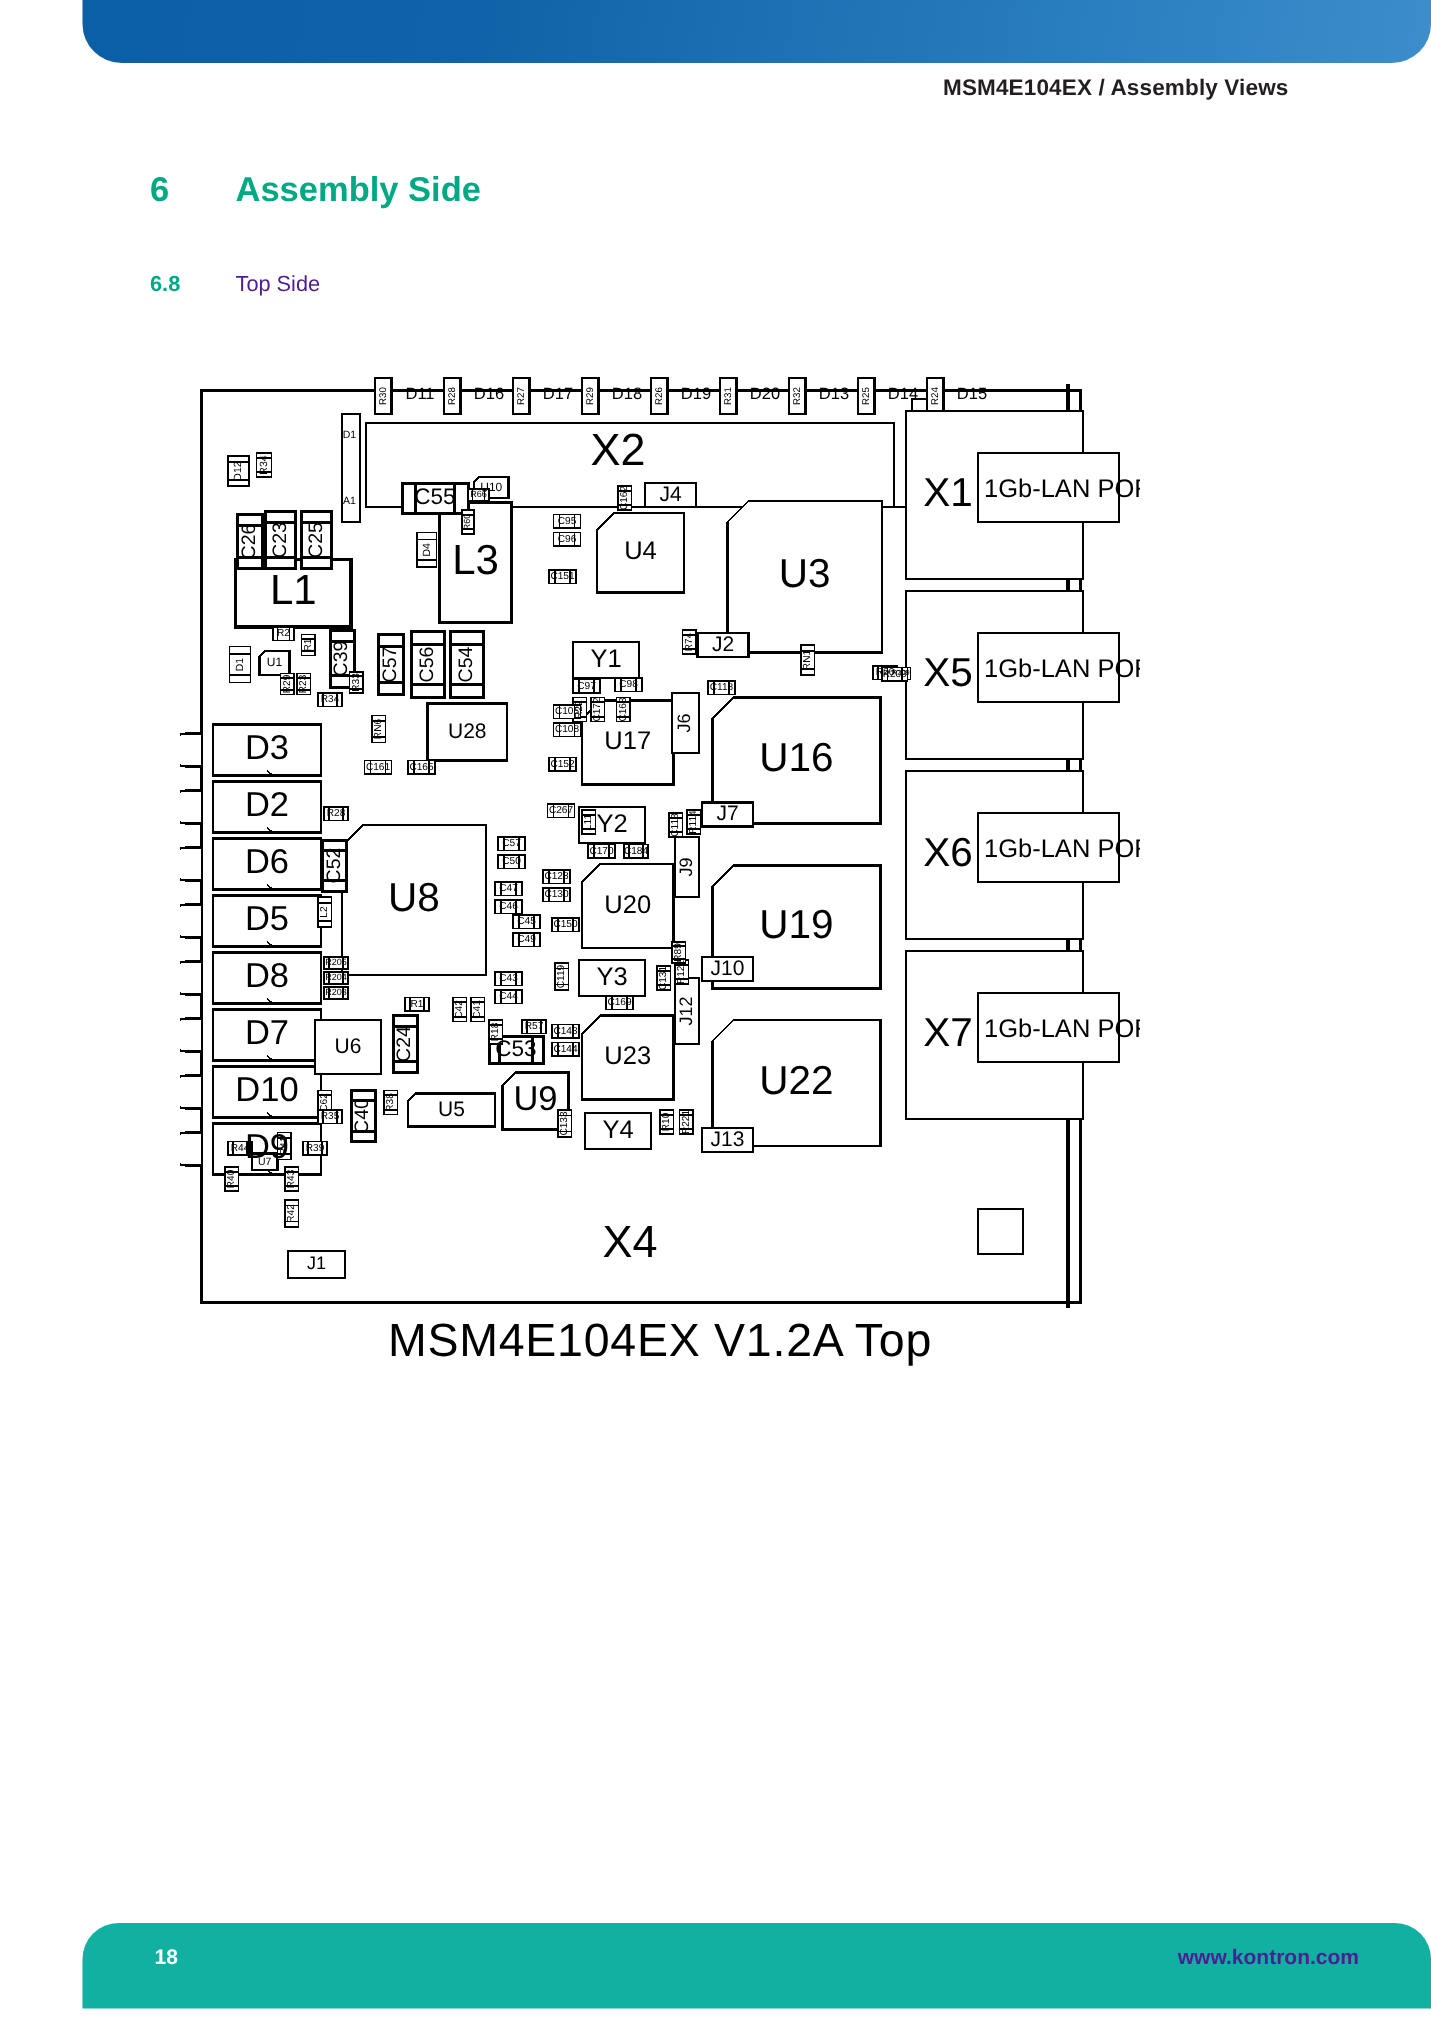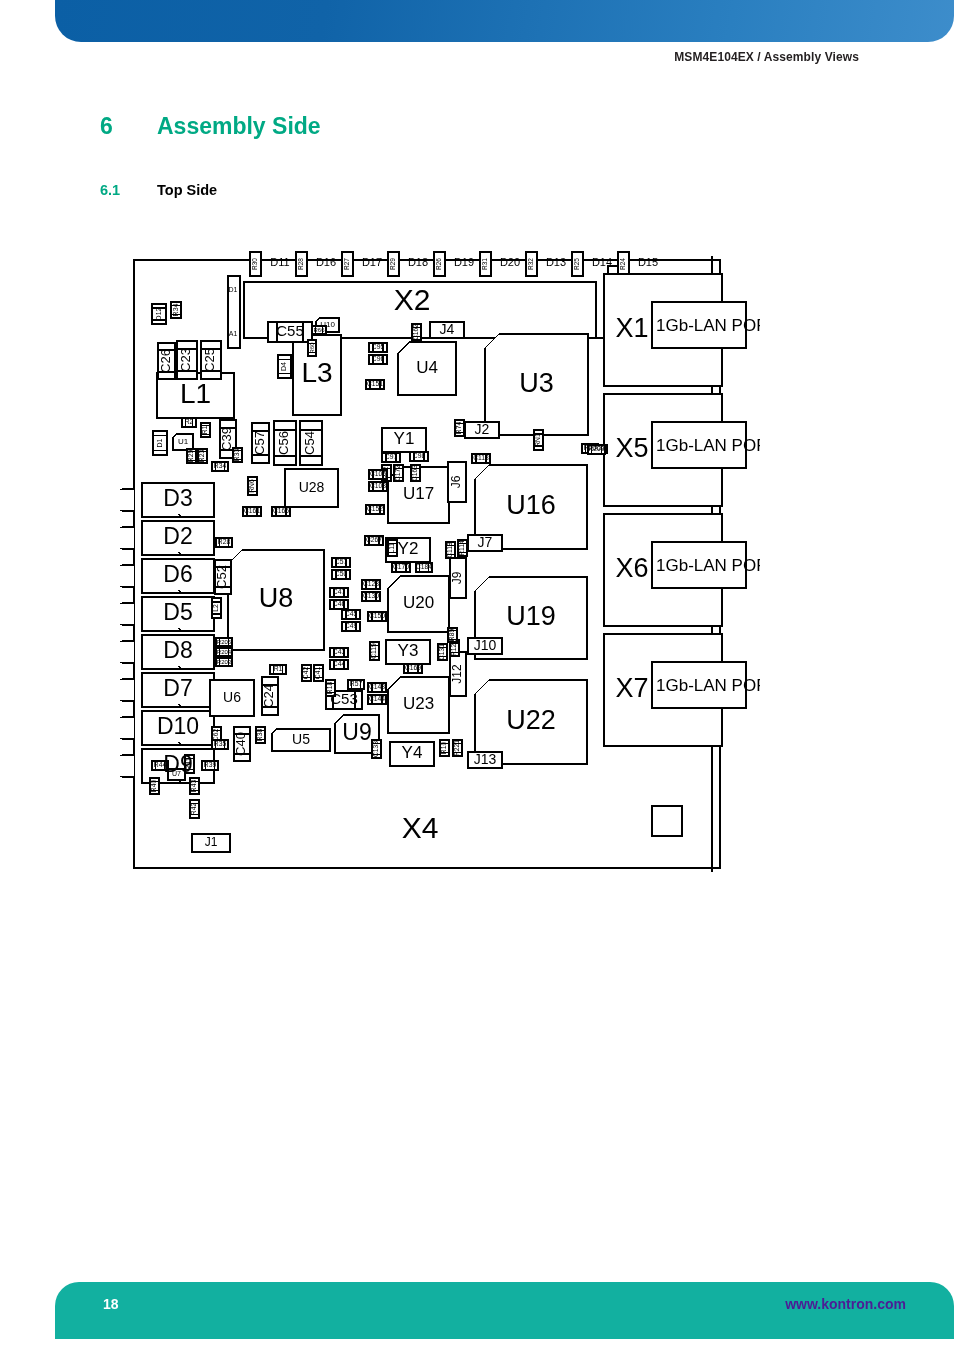--- a/index.html
+++ b/index.html
@@ -24,21 +24,21 @@
     width: 899px;
     height: 42px;
     background: linear-gradient(100deg, #0b5fa5 0%, #1063a8 30%, #2a7fc0 75%, #3d8dcb 100%);
     border-bottom-left-radius: 26px;
     border-bottom-right-radius: 26px;
   }
   .header-text {
     position: absolute;
     right: 95px;
     top: 50px;
-    font-size: 12px;
+    font-size: 15px;
     font-weight: bold;
     letter-spacing: 0.1px;
     color: #231f20;
     white-space: nowrap;
     text-align: center;
   }
 
   
   .h1-row {
     position: absolute;
@@ -67,22 +67,22 @@
     align-items: baseline;
   }
   .h2-num {
     font-size: 14.5px;
     font-weight: bold;
     color: #00a984;
     width: 57px;
   }
   .h2-title {
     font-size: 14.5px;
-    font-weight: bold;
-    color: #000000;
+    font-weight: normal;
+    color: #4c1d95;
     white-space: nowrap;
   }
 
   
   .footer-bar {
     position: absolute;
     left: 55px;
     bottom: 12px;
     width: 899px;
     height: 57px;
@@ -133,21 +133,21 @@
 <body>
 
 <div class="header-bar"></div>
 <div class="header-text">MSM4E104EX / Assembly Views</div>
 
 <div class="h1-row">
   <span class="h1-num">6</span>
   <span class="h1-title">Assembly Side</span>
 </div>
 <div class="h2-row">
-  <span class="h2-num">6.1</span>
+  <span class="h2-num">6.8</span>
   <span class="h2-title">Top Side</span>
 </div>
 
 <div id="figure">
   <svg id="board-svg" width="640" height="640" viewBox="0 0 640 640">
     <g id="svg-root" fill="none" stroke="#000" stroke-width="1.4" shape-rendering="crispEdges">
         <rect x="14" y="20" width="586" height="608" fill="#fff" stroke="#000" stroke-width="2"></rect>
         <line x1="592" y1="16" x2="592" y2="632" stroke="#000" stroke-width="2.4"></line>
         <line x1="14" y1="20" x2="600" y2="20" stroke="#000" stroke-width="2"></line>
         <rect x="108" y="36" width="12" height="72" fill="#fff" stroke="#000" stroke-width="1.4"></rect>
@@ -669,18 +669,19 @@
         <text x="40" y="525.5" font-size="6.75" text-anchor="middle" dominant-baseline="middle" font-weight="normal">R44</text>
         <text x="34.5" y="546" font-size="6.75" text-anchor="middle" dominant-baseline="middle" font-weight="normal" transform="rotate(-90 34.5 546)">R40</text>
         <text x="69.5" y="524" font-size="6.75" text-anchor="middle" dominant-baseline="middle" font-weight="normal" transform="rotate(-90 69.5 524)">R41</text>
         <text x="90" y="525.5" font-size="6.75" text-anchor="middle" dominant-baseline="middle" font-weight="normal">R39</text>
         <text x="74.5" y="546" font-size="6.75" text-anchor="middle" dominant-baseline="middle" font-weight="normal" transform="rotate(-90 74.5 546)">R43</text>
         <text x="74.5" y="569" font-size="6.75" text-anchor="middle" dominant-baseline="middle" font-weight="normal" transform="rotate(-90 74.5 569)">R42</text>
         <text x="476.5" y="209.5" font-size="6.75" text-anchor="middle" dominant-baseline="middle" font-weight="normal">R209</text>
         <text x="300" y="590" font-size="30" text-anchor="middle" dominant-baseline="middle" font-weight="normal">X4</text>
       </g>
   </svg>
+  <div class="fig-caption">MSM4E104EX  V1.2A Top</div>
 </div>
 
 <div class="footer-bar">
   <span class="footer-page">18</span>
   <span class="footer-url">www.kontron.com</span>
 </div>
 
 </body></html>

